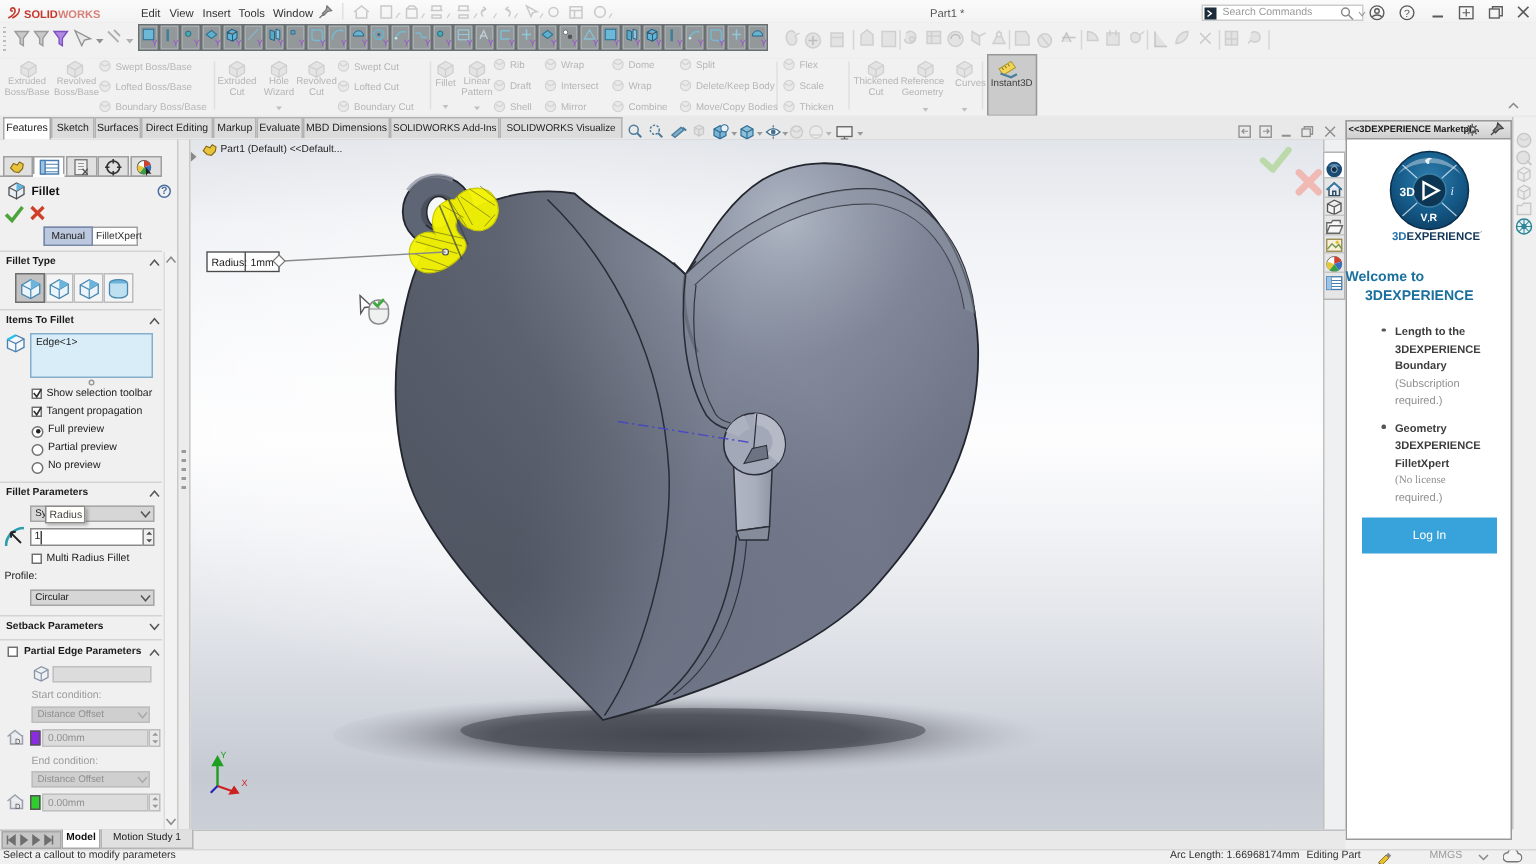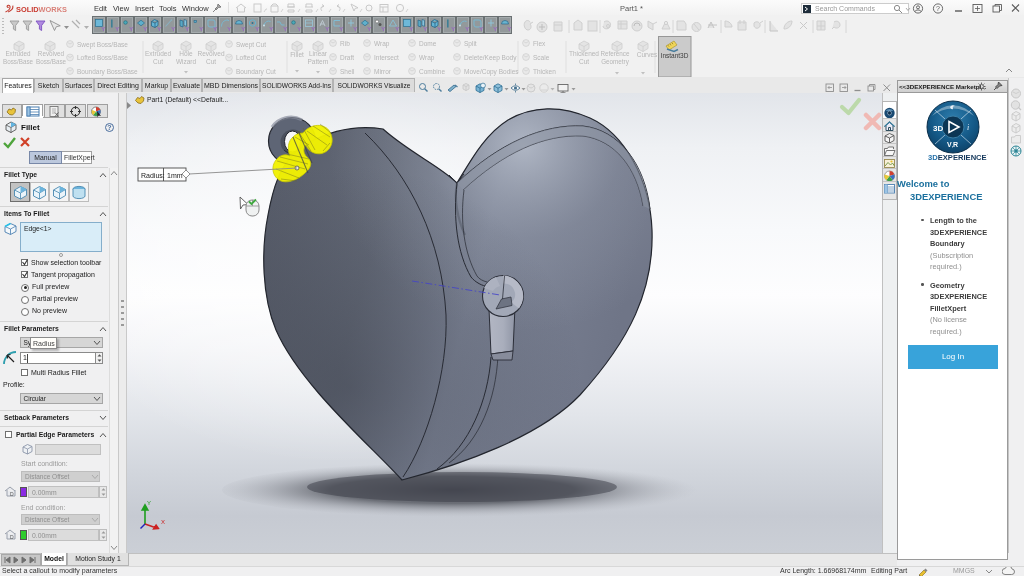--- a/index.html
+++ b/index.html
@@ -972,21 +972,21 @@
       <div class="abs" style="left:921px;top:218.5px;width:2.5px;height:2.5px;background:#555;border-radius:50%;"></div>
       <div class="t" style="left:930px;top:216px;font-size:7.4px;font-weight:bold;color:#3c3c3c;">Length to the</div>
       <div class="t" style="left:930px;top:227.5px;font-size:7.4px;font-weight:bold;color:#3c3c3c;">3DEXPERIENCE</div>
       <div class="t" style="left:930px;top:239px;font-size:7.4px;font-weight:bold;color:#3c3c3c;">Boundary</div>
       <div class="t" style="left:930px;top:250.5px;font-size:7.4px;font-weight:normal;color:#8f8f8f;">(Subscription</div>
       <div class="t" style="left:930px;top:262px;font-size:7.4px;font-weight:normal;color:#8f8f8f;">required.)</div>
       <div class="abs" style="left:921px;top:283.0px;width:2.5px;height:2.5px;background:#555;border-radius:50%;"></div>
       <div class="t" style="left:930px;top:280.5px;font-size:7.4px;font-weight:bold;color:#3c3c3c;">Geometry</div>
       <div class="t" style="left:930px;top:292px;font-size:7.4px;font-weight:bold;color:#3c3c3c;">3DEXPERIENCE</div>
       <div class="t" style="left:930px;top:303.5px;font-size:7.4px;font-weight:bold;color:#3c3c3c;">FilletXpert</div>
-      <div class="t" style="left:930px;top:315px;font-size:7.4px;font-weight:normal;color:#8f8f8f;">(No license</div>
+      <div class="t" style="left:930px;top:315px;font-size:7.4px;font-weight:normal;color:#8f8f8f;font-family:Liberation Serif, serif;">(No license</div>
       <div class="t" style="left:930px;top:326.5px;font-size:7.4px;font-weight:normal;color:#8f8f8f;">required.)</div>
       <div class="abs" style="left:908px;top:345px;width:90px;height:24px;background:#38a3da;color:#fff;font-size:8px;text-align:center;line-height:24px;">Log In</div>
     </div>
 
 <div class="abs" style="left:1008px;top:78px;width:16px;height:475px;background:#f0f0f1;border-left:1px solid #c5c5c5;box-sizing:border-box;"></div>
 <div id="rightstrip">
       <svg class="abs" style="left:1010px;top:88px;" width="12" height="12" viewBox="0 0 12 12">
         <circle cx="6" cy="5.5" r="4.5" fill="#e2e2e2" stroke="#c8c8c8"></circle>
         <path d="M3 4 q3 3 6 0" stroke="#cfcfcf" fill="none"></path>
       </svg>

